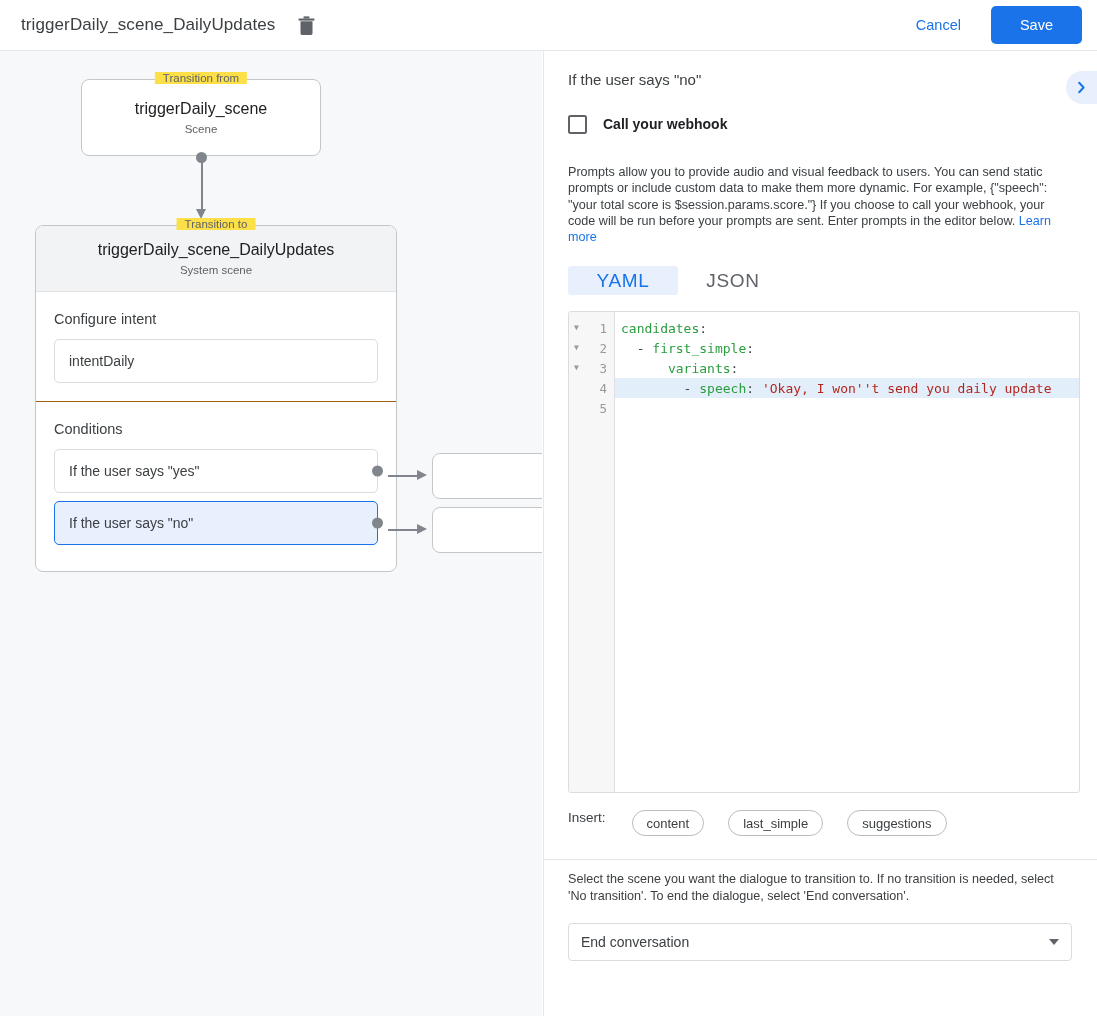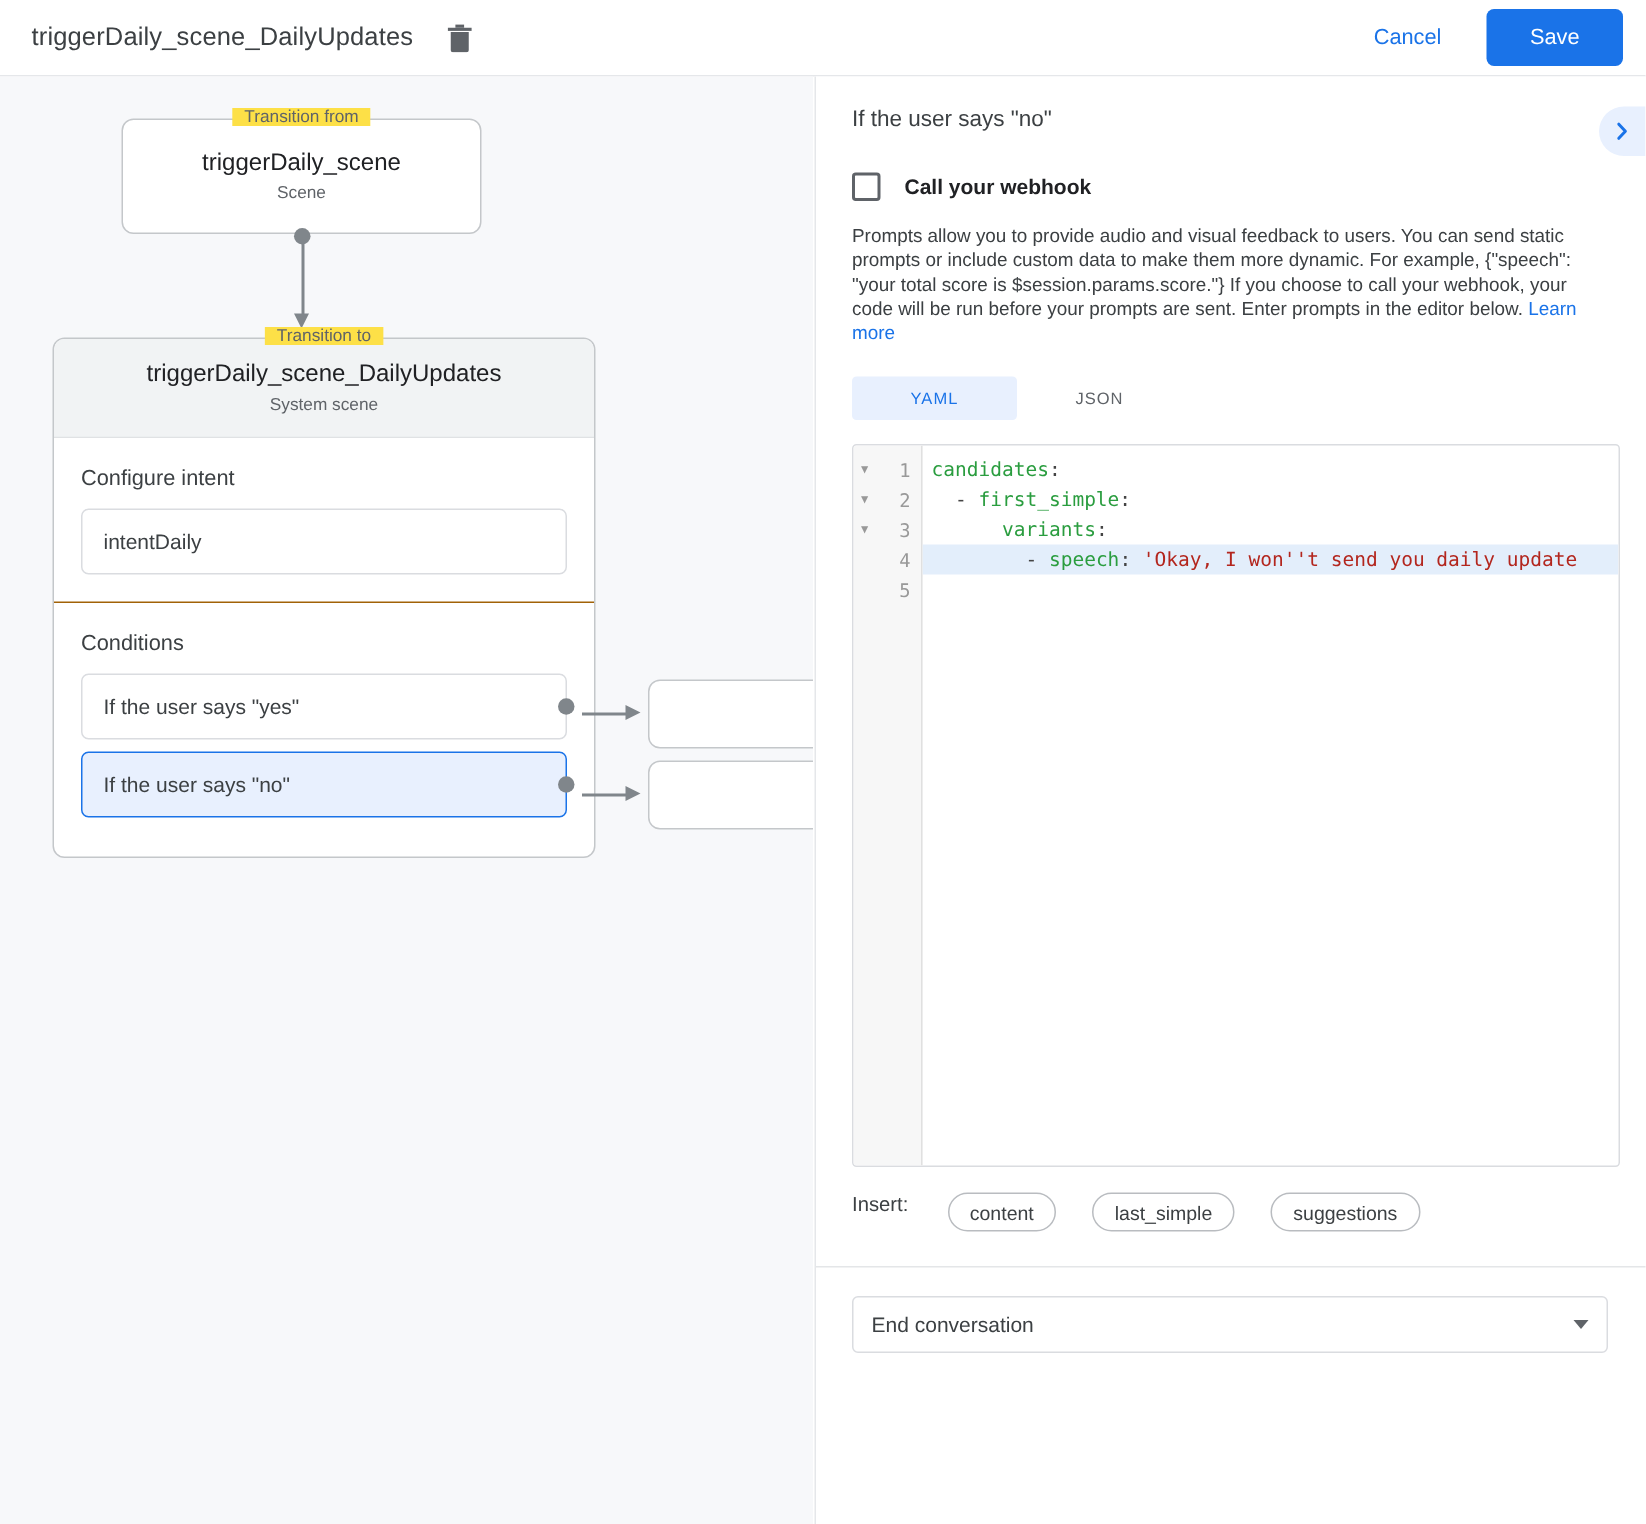--- a/index.html
+++ b/index.html
@@ -281,33 +281,33 @@
     letter-spacing: .6px;
     padding: 4px 8px;
     border-radius: 3px;
     font-weight: bold;
   }
 
   .desc {
     font-size: 12.6px;
     line-height: 16.3px;
     color: #3c4043;
-    margin-top: 8px;
+    margin-top: 23px;
     width: 506px;
   }
   .desc a { color: #1a73e8; text-decoration: none; cursor: pointer; }
 
   .tabs {
     display: flex;
     margin-top: 21px;
   }
   .tab {
     width: 110px; height: 29px;
     display: flex; align-items: center; justify-content: center;
-    font-size: 11px;
+    font-size: 19px;
     font-weight: 500;
     letter-spacing: .7px;
     color: #5f6368;
     cursor: pointer;
   }
   .tab.active {
     background: #e8f0fe;
     color: #1a73e8;
     border-radius: 3px;
   }
@@ -544,19 +544,20 @@
 
     <div class="insert-row">
       <div class="insert-label">Insert:</div>
       <div class="chip">content</div>
       <div class="chip">last_simple</div>
       <div class="chip">suggestions</div>
     </div>
 
     <div class="panel-divider"></div>
 
+    <div class="desc" style="margin-top:11px;">Select the scene you want the dialogue to transition to. If no transition is needed, select 'No transition'. To end the dialogue, select 'End conversation'.</div>
 
     <div class="select-box">
       <span>End conversation</span>
       <span class="caret"></span>
     </div>
   </div>
 </div>
 
 </body></html>

